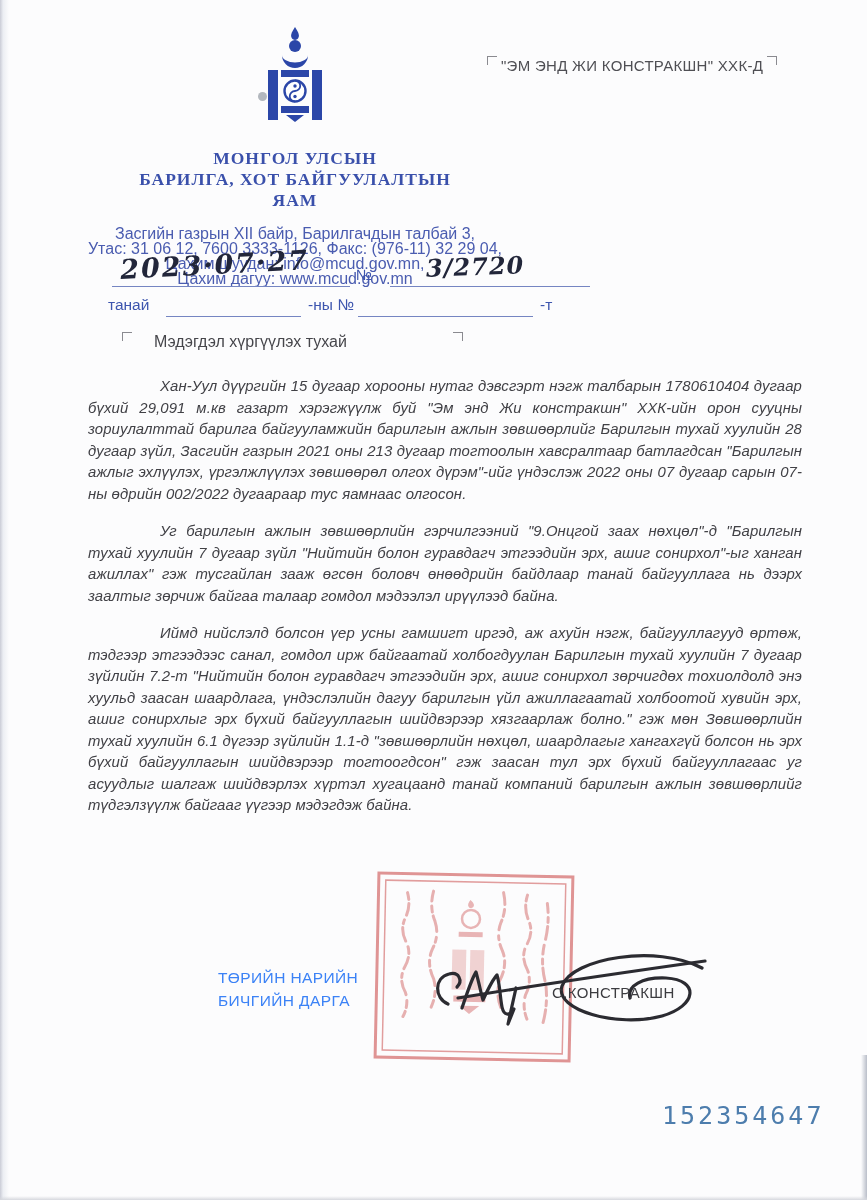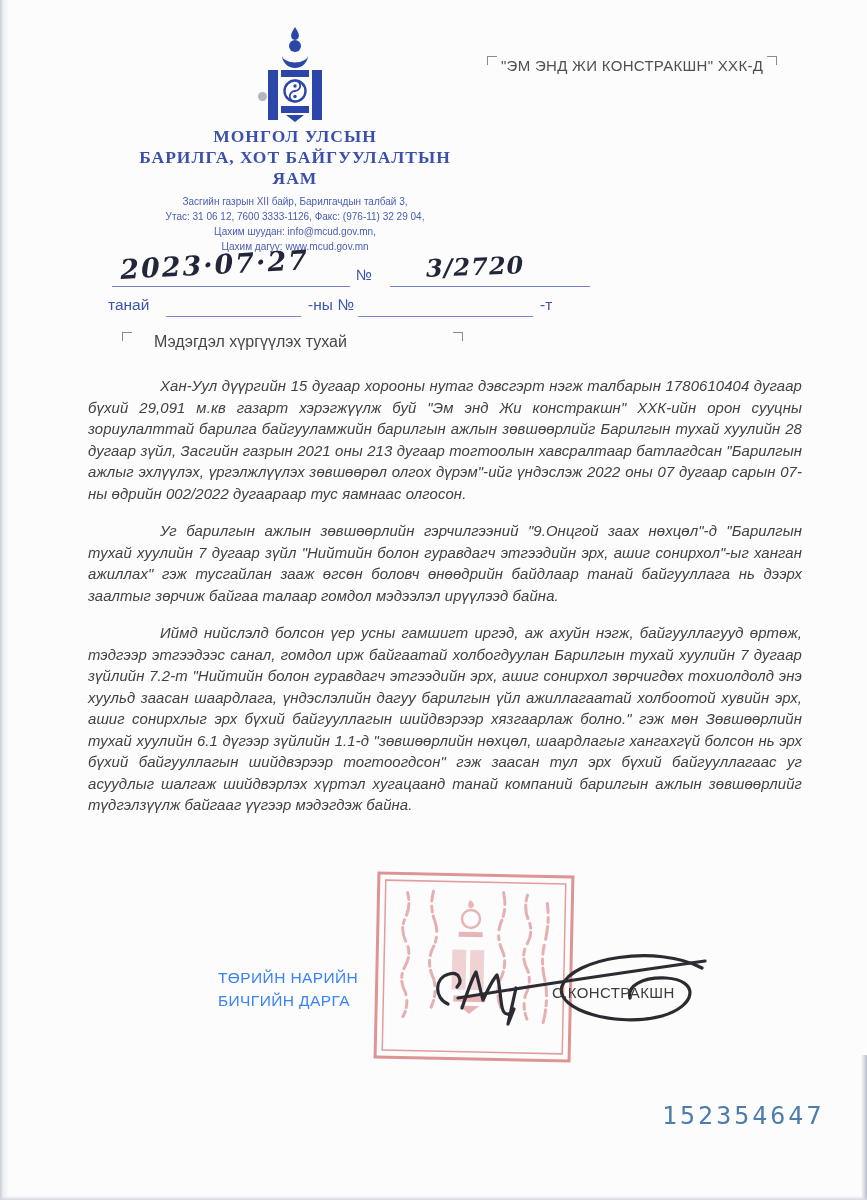--- a/index.html
+++ b/index.html
@@ -14,24 +14,24 @@
   .edge-right-bottom{position:absolute;right:0;top:1055px;width:6px;height:145px;
     background:linear-gradient(90deg,rgba(255,255,255,0),#b9bec9);}
   .edge-bottom{position:absolute;left:0;bottom:0;width:100%;height:4px;
     background:linear-gradient(0deg,#d6d8de,rgba(255,255,255,0));}
 
   
   .letterhead{position:absolute;left:80px;top:26px;width:430px;text-align:center;}
   .emblem{display:inline-block;}
   .grey-dot{position:absolute;left:178px;top:66px;width:9px;height:9px;border-radius:50%;
     background:#9aa0a8;opacity:.75;}
-  .ministry-name{margin-top:0;color:#3a50ab;
+  .ministry-name{margin-top:22px;color:#3a50ab;
     font-family:"Liberation Serif",serif;font-weight:bold;
     font-size:17.5px;line-height:21px;letter-spacing:1px;white-space:pre-line;}
-  .address{margin-top:5px;color:#4a5cb0;font-size:10px;line-height:15px;}
+  .address{margin-top:15px;color:#4a5cb0;font-size:16px;line-height:15px;}
 
   
   .dateline{position:absolute;left:108px;top:250px;width:490px;height:46px;}
   .hand-date{position:absolute;left:12px;top:-1px;
     font-family:"DejaVu Serif",serif;font-style:italic;font-weight:bold;
     font-size:27px;color:#22263a;transform:rotate(-3deg);letter-spacing:2px;}
   .hand-no{position:absolute;left:318px;top:2px;
     font-family:"DejaVu Serif",serif;font-style:italic;font-weight:bold;
     font-size:24px;color:#22263a;transform:rotate(-2deg);letter-spacing:1px;}
   .u-line{position:absolute;height:0;border-bottom:1.6px solid #7585c2;}

